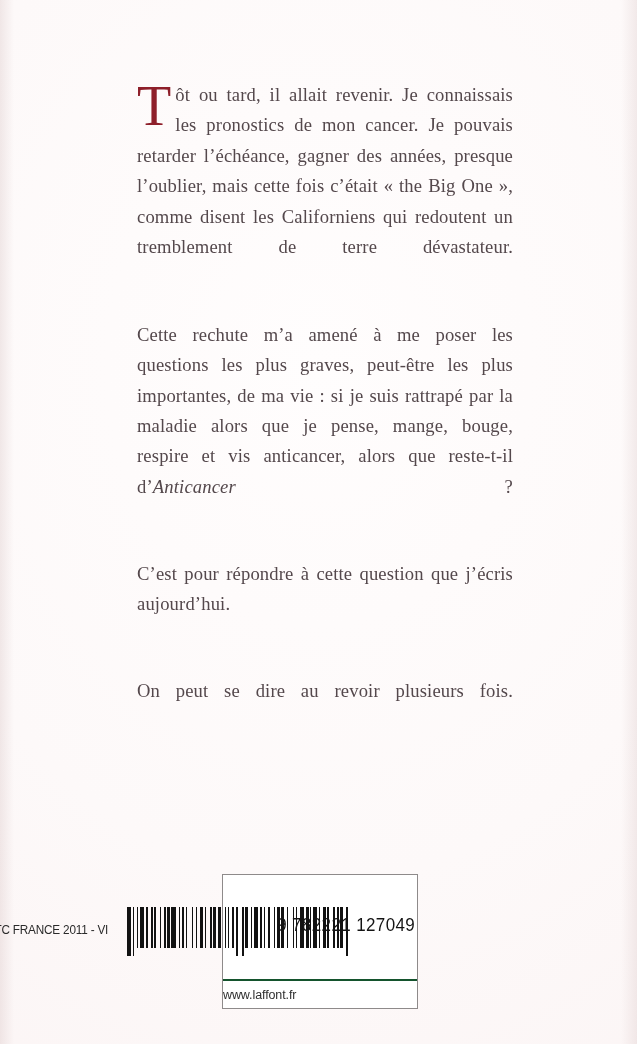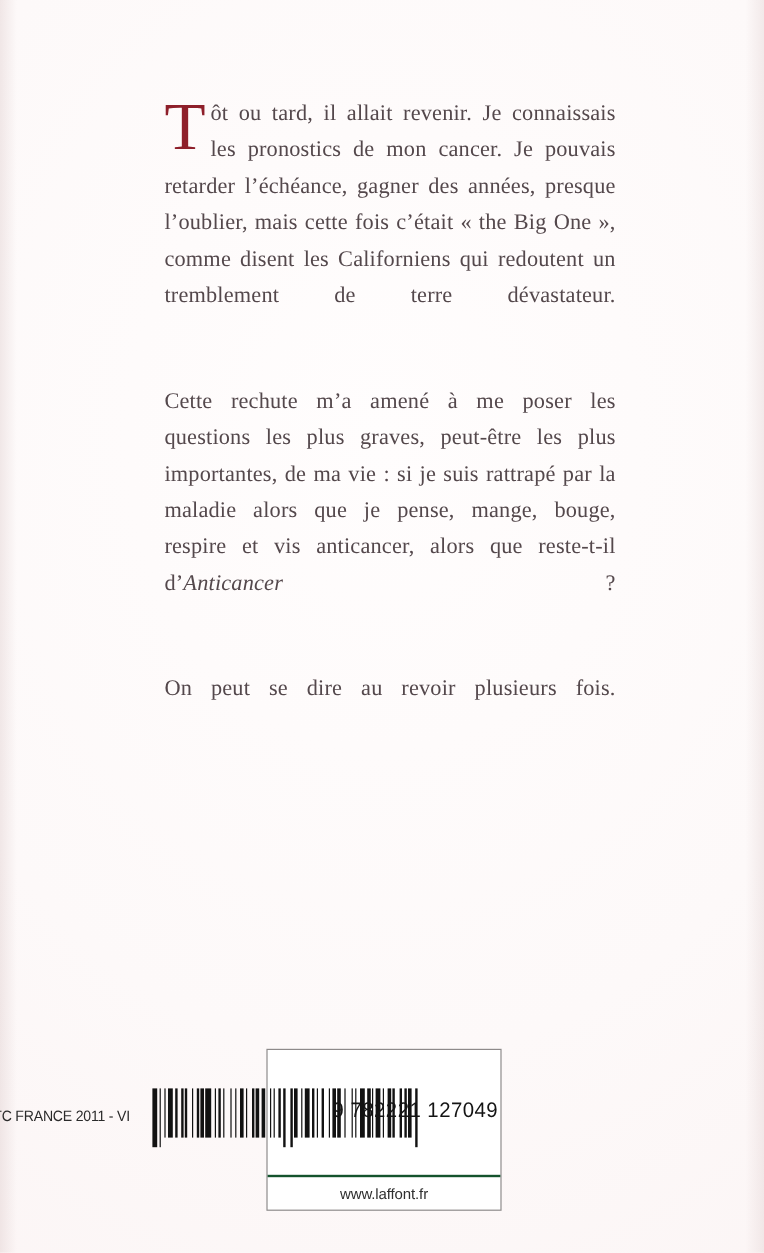--- a/index.html
+++ b/index.html
@@ -153,21 +153,21 @@
     letter-spacing: 0.4px;
     margin-top: -8px;
     white-space: nowrap;
     transform: scaleX(0.97);
   }
 
   .barcode-lower {
     flex: 1 1 auto;
     display: flex;
     align-items: center;
-    justify-content: center;
+    justify-content: flex-start;
   }
 
   .site-line {
     font-family: "Liberation Sans", "DejaVu Sans", sans-serif;
     font-size: 12.5px;
     color: #2f2f2f;
     letter-spacing: -0.1px;
   }
 </style>
 </head>
@@ -176,20 +176,21 @@
 <div id="back-cover">
 
   <div class="copy-block">
 
     <p class="para opening">
       <span class="dropcap">T</span><span>ôt ou tard, il allait revenir. Je connaissais les pronostics de mon cancer. Je pouvais retarder l’échéance, gagner des années, presque l’oublier, mais cette fois c’était « the Big One », comme disent les Californiens qui redoutent un tremblement de terre dévastateur.</span>
     </p>
 
     <p class="para"><span>Cette rechute m’a amené à me poser les questions les plus graves, peut-être les plus importantes, de ma vie : si je suis rattrapé par la maladie alors que je pense, mange, bouge, respire et vis anticancer, alors que reste-t-il d’</span><em class="title-italic">Anticancer</em><span> ?</span></p>
 
+    <p class="para">C’est pour répondre à cette question que j’écris aujourd’hui.</p>
 
 
     <p class="para">On peut se dire au revoir plusieurs fois.</p>
 
   </div>
 
   <div id="barcode-panel">
     <div class="barcode-upper">
       <div class="price-line">14€ TTC FRANCE 2011 - VI</div>
       <div class="bars-wrap">

